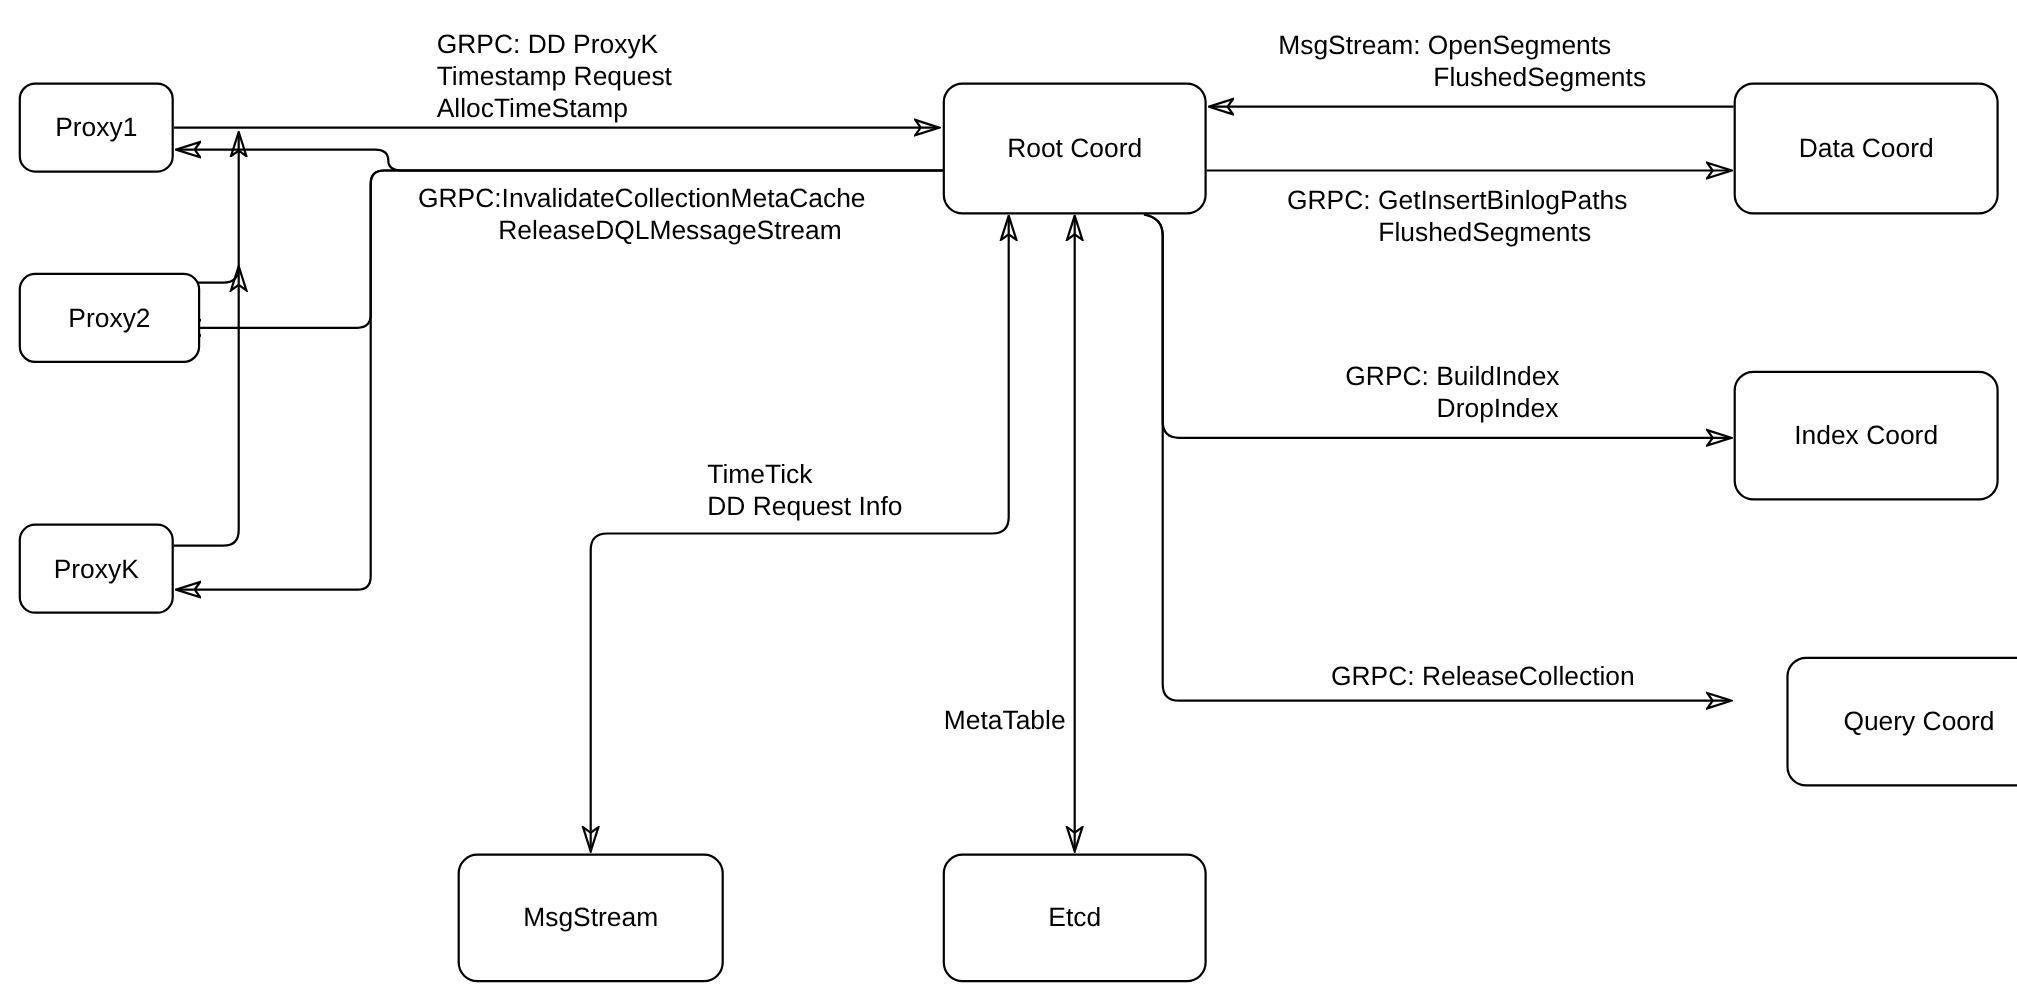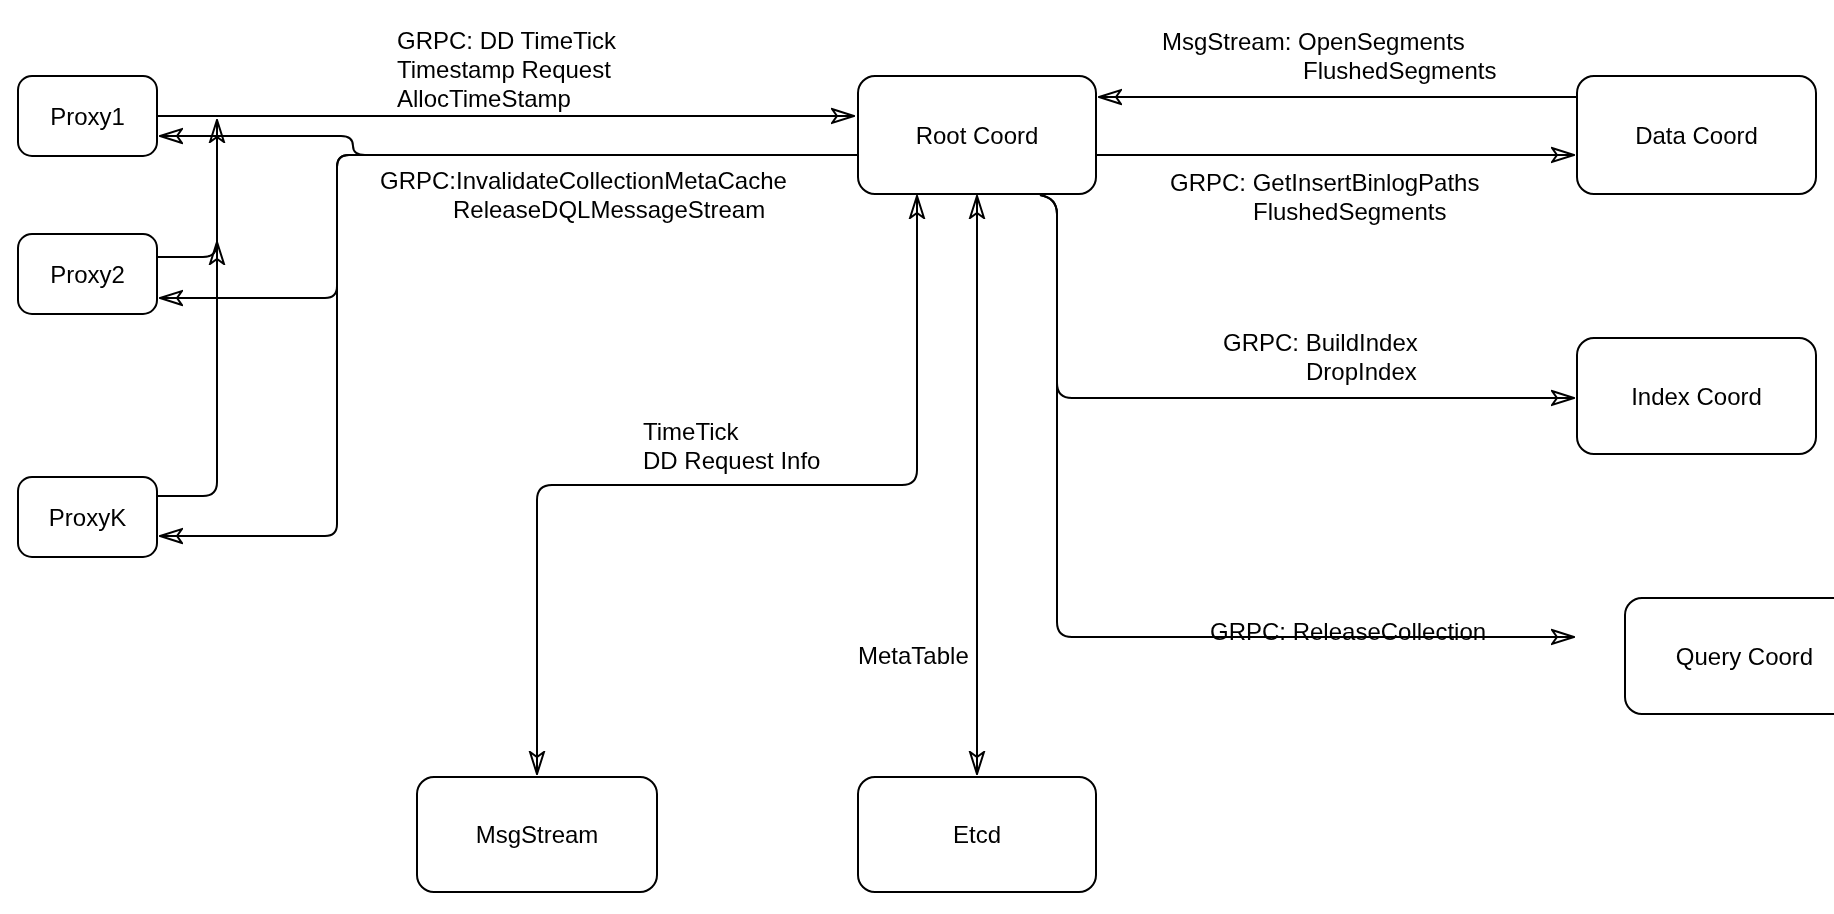--- a/index.html
+++ b/index.html
@@ -61,21 +61,21 @@
     <path d="M1097,155 L1573,155" marker-end="url(#ah)"></path>
     <path d="M1040,195 Q1057,198 1057,214 L1057,383 Q1057,398 1072,398 L1573,398" marker-end="url(#ah)"></path>
     <path d="M1040,195 Q1057,198 1057,214 L1057,622 Q1057,637 1072,637 L1573,637" marker-end="url(#ah)"></path>
     <path d="M917,197 L917,470 Q917,485 902,485 L552,485 Q537,485 537,500 L537,773" marker-start="url(#ah)" marker-end="url(#ah)"></path>
     <path d="M977,197 L977,773" marker-start="url(#ah)" marker-end="url(#ah)"></path>
   </svg>
 
   <div class="node node-sm" style="left:17px; top:75px; width:141px; height:82px;">
     <span>Proxy1</span>
   </div>
-  <div class="node node-sm" style="left:17px; top:233px; width:141px; height:82px;">
+  <div class="node node-sm" style="left:17px; top:248px; width:165px; height:82px;">
     <span>Proxy2</span>
   </div>
   <div class="node node-sm" style="left:17px; top:476px; width:141px; height:82px;text-align:right;">
     <span>ProxyK</span>
   </div>
 
   <div class="node node-lg" style="left:857px; top:75px; width:240px; height:120px;justify-content:center;">
     <span>Root Coord</span>
   </div>
   <div class="node node-lg" style="left:1576px; top:75px; width:241px; height:120px;">
@@ -88,21 +88,21 @@
     <span>Query Coord</span>
   </div>
   <div class="node node-lg" style="left:416px; top:776px; width:242px; height:117px;">
     <span>MsgStream</span>
   </div>
   <div class="node node-lg" style="left:857px; top:776px; width:240px; height:117px;">
     <span>Etcd</span>
   </div>
 
   <div class="elabel" style="left:397px; top:26px;">
-    <div>GRPC: DD TimeTick</div>
+    <div>GRPC: DD ProxyK</div>
     <div class="ind82">Timestamp Request</div>
     <div class="ind82">AllocTimeStamp</div>
   </div>
 
   <div class="elabel" style="left:380px; top:166px;">
     <div>GRPC:InvalidateCollectionMetaCache</div>
     <div class="ind73">ReleaseDQLMessageStream</div>
   </div>
 
   <div class="elabel" style="left:1162px; top:27px;">
@@ -113,21 +113,21 @@
   <div class="elabel" style="left:1170px; top:168px;">
     <div>GRPC: GetInsertBinlogPaths</div>
     <div class="ind83">FlushedSegments</div>
   </div>
 
   <div class="elabel" style="left:1223px; top:328px;">
     <div>GRPC: BuildIndex</div>
     <div class="ind83">DropIndex</div>
   </div>
 
-  <div class="elabel" style="left:1210px; top:601px;margin-top:16px;">
+  <div class="elabel" style="left:1210px; top:601px;">
     <div>GRPC: ReleaseCollection</div>
   </div>
 
   <div class="elabel" style="left:643px; top:417px;">
     <div>TimeTick</div>
     <div>DD Request Info</div>
   </div>
 
   <div class="elabel" style="left:858px; top:641px;">
     <div>MetaTable</div>

